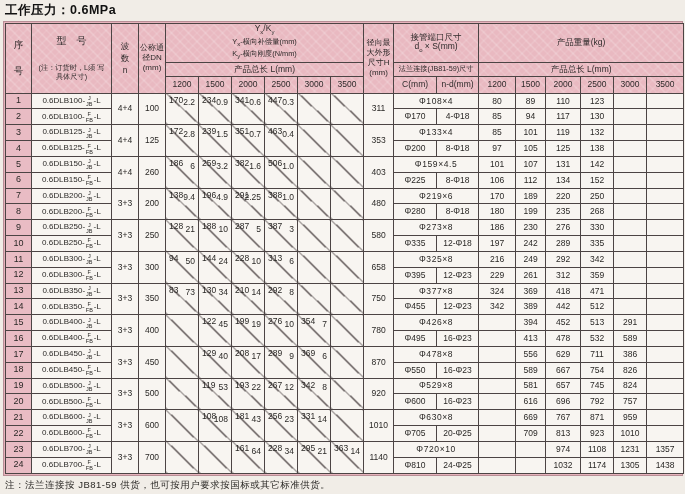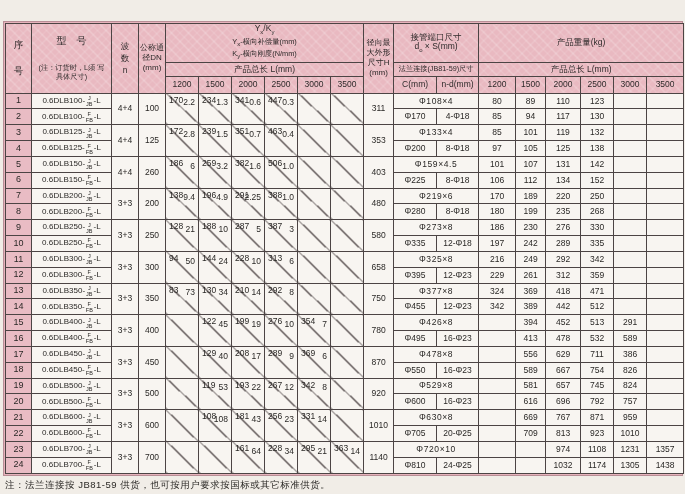--- a/index.html
+++ b/index.html
@@ -55,20 +55,21 @@
   .hyk .ykt{font-size:8.5px}
   sub{font-size:6px}
   .lenhdr{font-size:8.5px}
   .flangehdr{font-size:7.2px}
   .footnote{font-size:9.5px;color:#2b2926;padding:3px 8px 0 5px;letter-spacing:.5px}
 </style>
 </head>
 <body>
 
 <div class="titlebar">
+  <span class="t">工作压力：0.6MPa</span>
 </div>
 
 <div class="tablewrap">
 <table>
   <colgroup>
     <col style="width:26px">
         <col style="width:80px">
         <col style="width:27px">
         <col style="width:27px">
     <col style="width:33px">
@@ -146,21 +147,21 @@
               <i style="font-style: normal;">JB</i>
             </span><span class="msuf">-L</span></td>
           <td class="wave" rowspan="2">4+4</td>
           <td class="dn" rowspan="2">100</td>
           <td class="yk" rowspan="2">
             <span class="yka">170</span>
             <span class="ykb">2.2</span>
           </td>
           <td class="yk" rowspan="2">
             <span class="yka">234</span>
-            <span class="ykb">1.3</span>
+            <span class="ykb">0.9</span>
           </td>
           <td class="yk" rowspan="2">
             <span class="yka">341</span>
             <span class="ykb">0.6</span>
           </td>
           <td class="yk" rowspan="2">
             <span class="yka">447</span>
             <span class="ykb">0.3</span>
           </td>
           <td class="yk" rowspan="2"></td>

